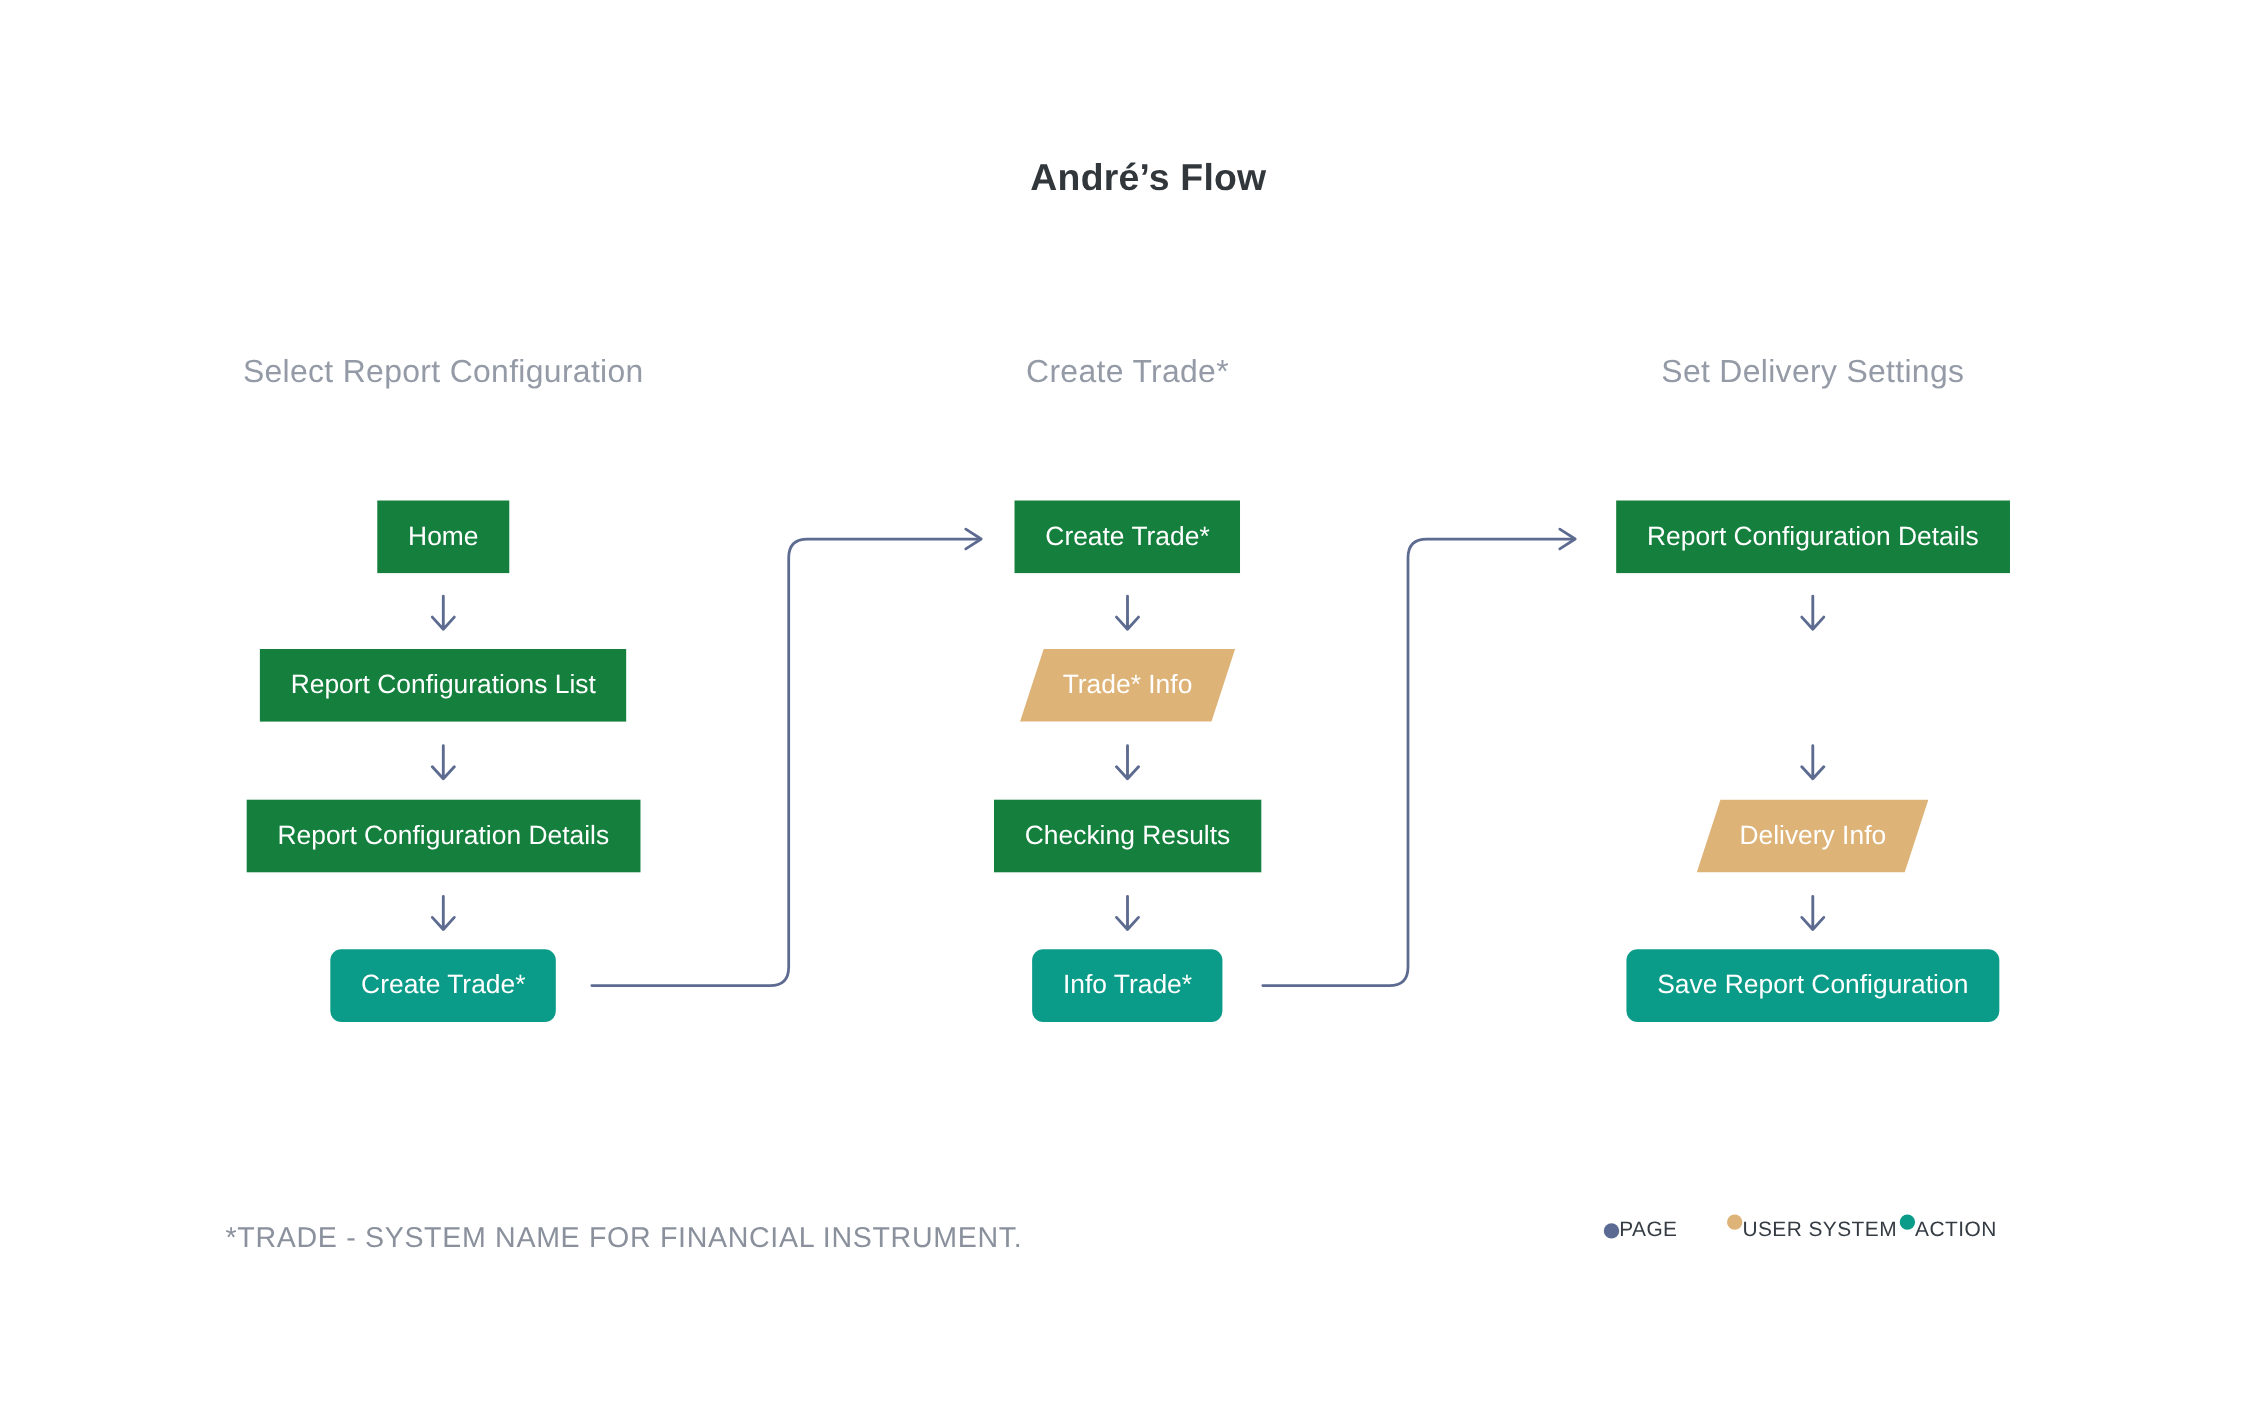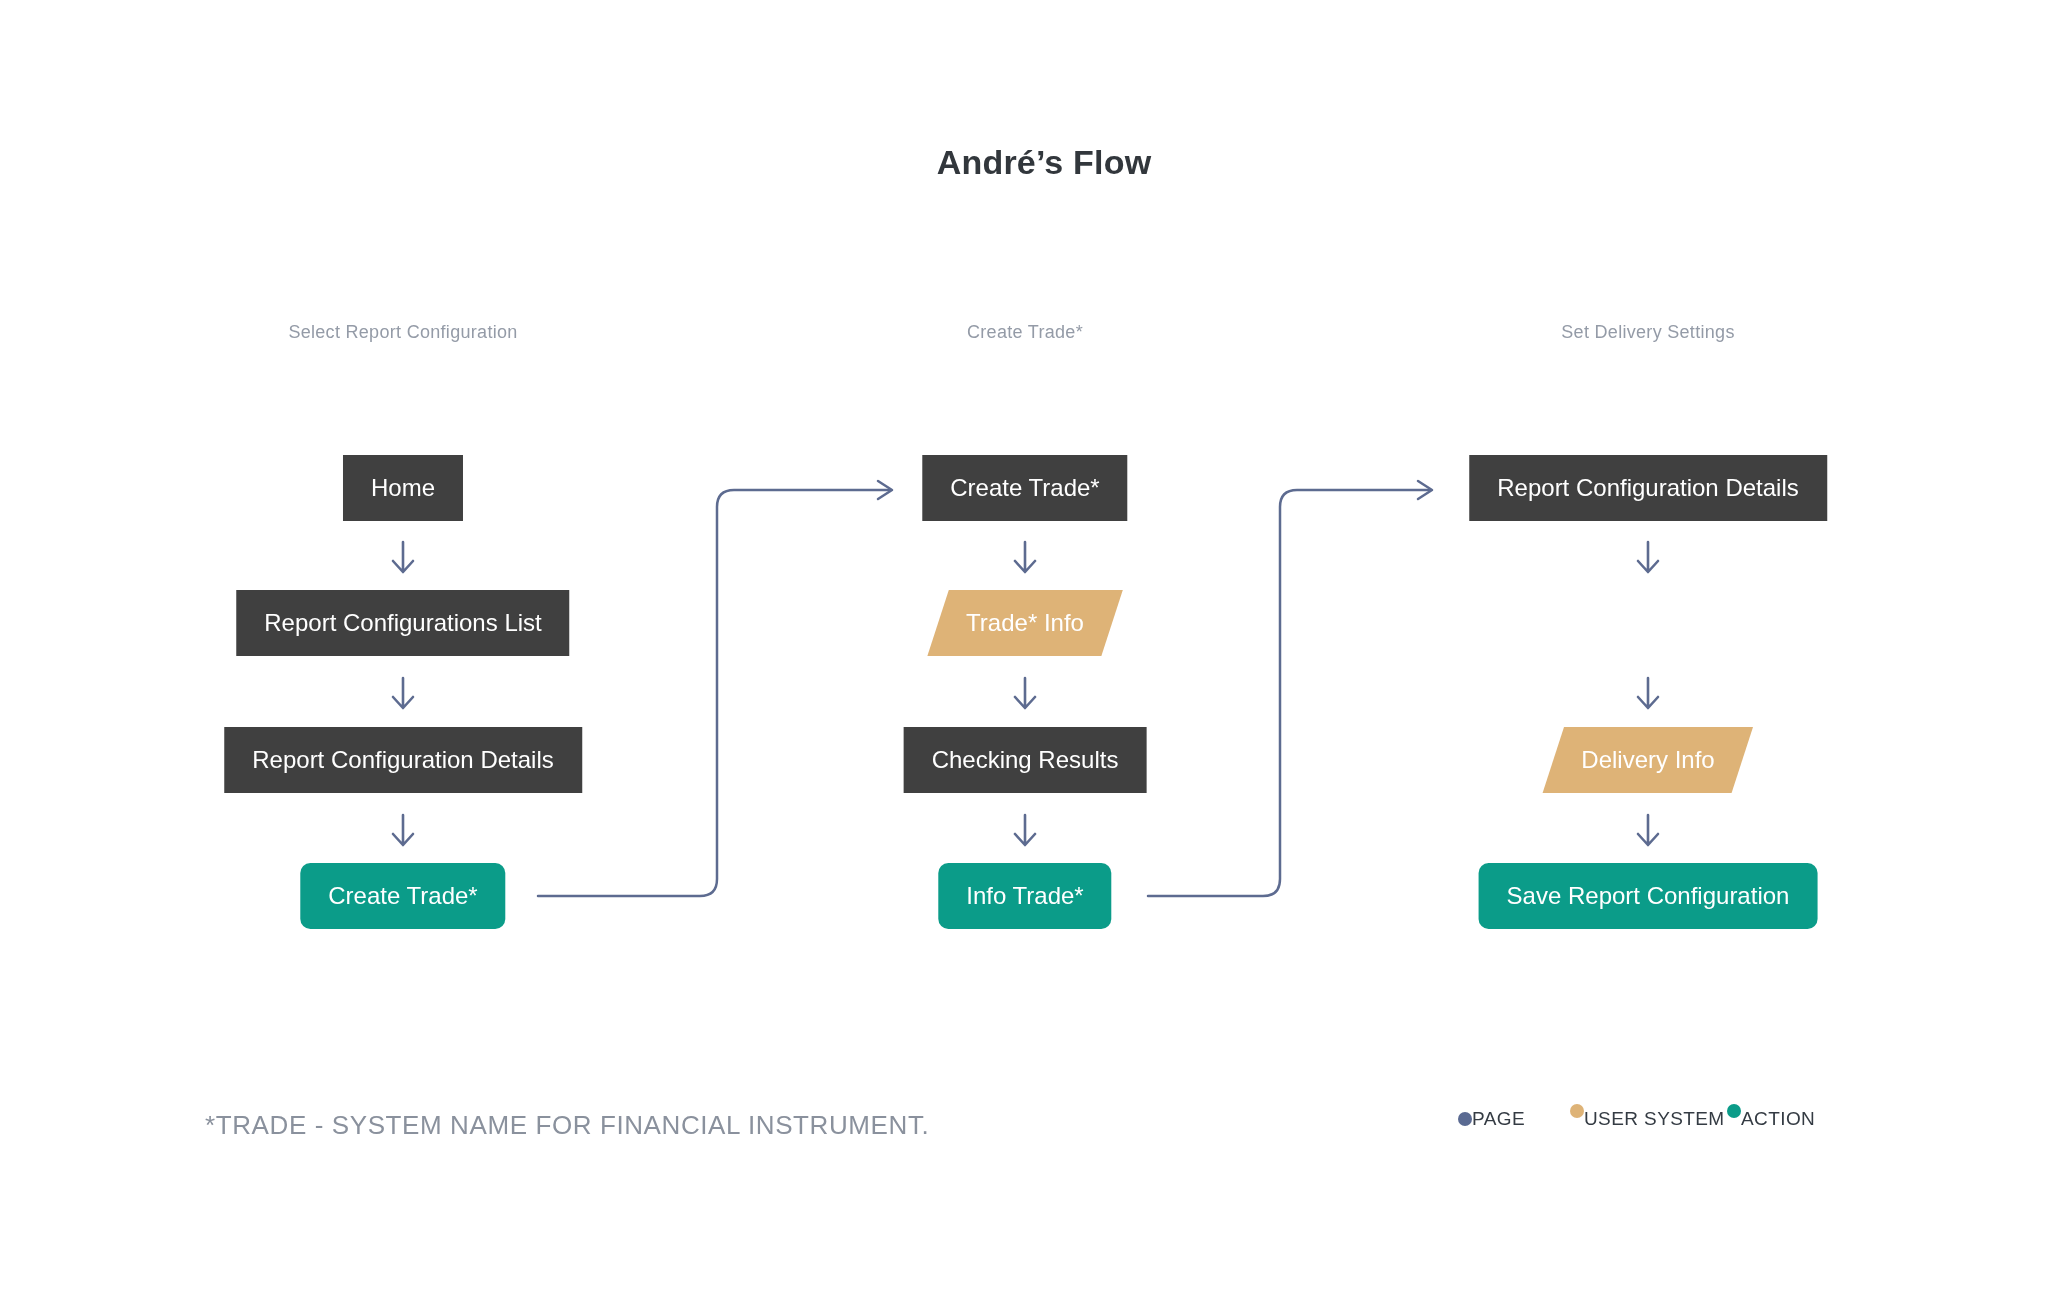--- a/index.html
+++ b/index.html
@@ -26,38 +26,38 @@
   .col { position: absolute; top: 0; width: 560px; height: 1050px; }
   .col-1 { left: 123px; }
   .col-2 { left: 745px; }
   .col-3 { left: 1368px; }
   .col-header {
     position: absolute;
     top: 322px;
     left: 0;
     width: 100%;
     text-align: center;
-    font-size: 18px;
+    font-size: 29px;
     font-weight: 400;
     color: #949ba7;
     letter-spacing: 0.3px;
   }
   .node {
     position: absolute;
     left: 50%;
     transform: translateX(-50%);
     height: 66px;
     line-height: 66px;
     padding: 0 28px;
     font-size: 24px;
     color: #ffffff;
     white-space: nowrap;
     text-align: center;
   }
-  .node.page   { background: #404040; }
+  .node.page   { background: #15803d; }
   .node.action { background: #0b9c89; border-radius: 10px; }
   .node.input  { background: #deb377; transform: translateX(-50%) skewX(-18deg); }
   .node.input .unskew { display: block; transform: skewX(18deg); }
   .r1 { top: 455px; }
   .r2 { top: 590px; }
   .r3 { top: 727px; }
   .r4 { top: 863px; }
   .darr {
     position: absolute;
     left: 50%;

